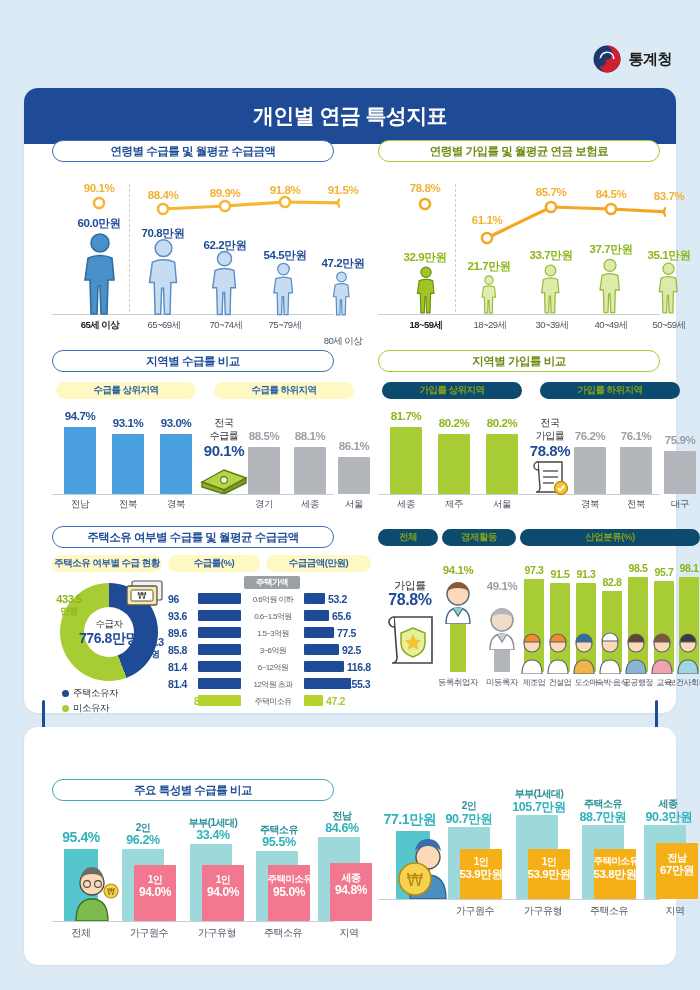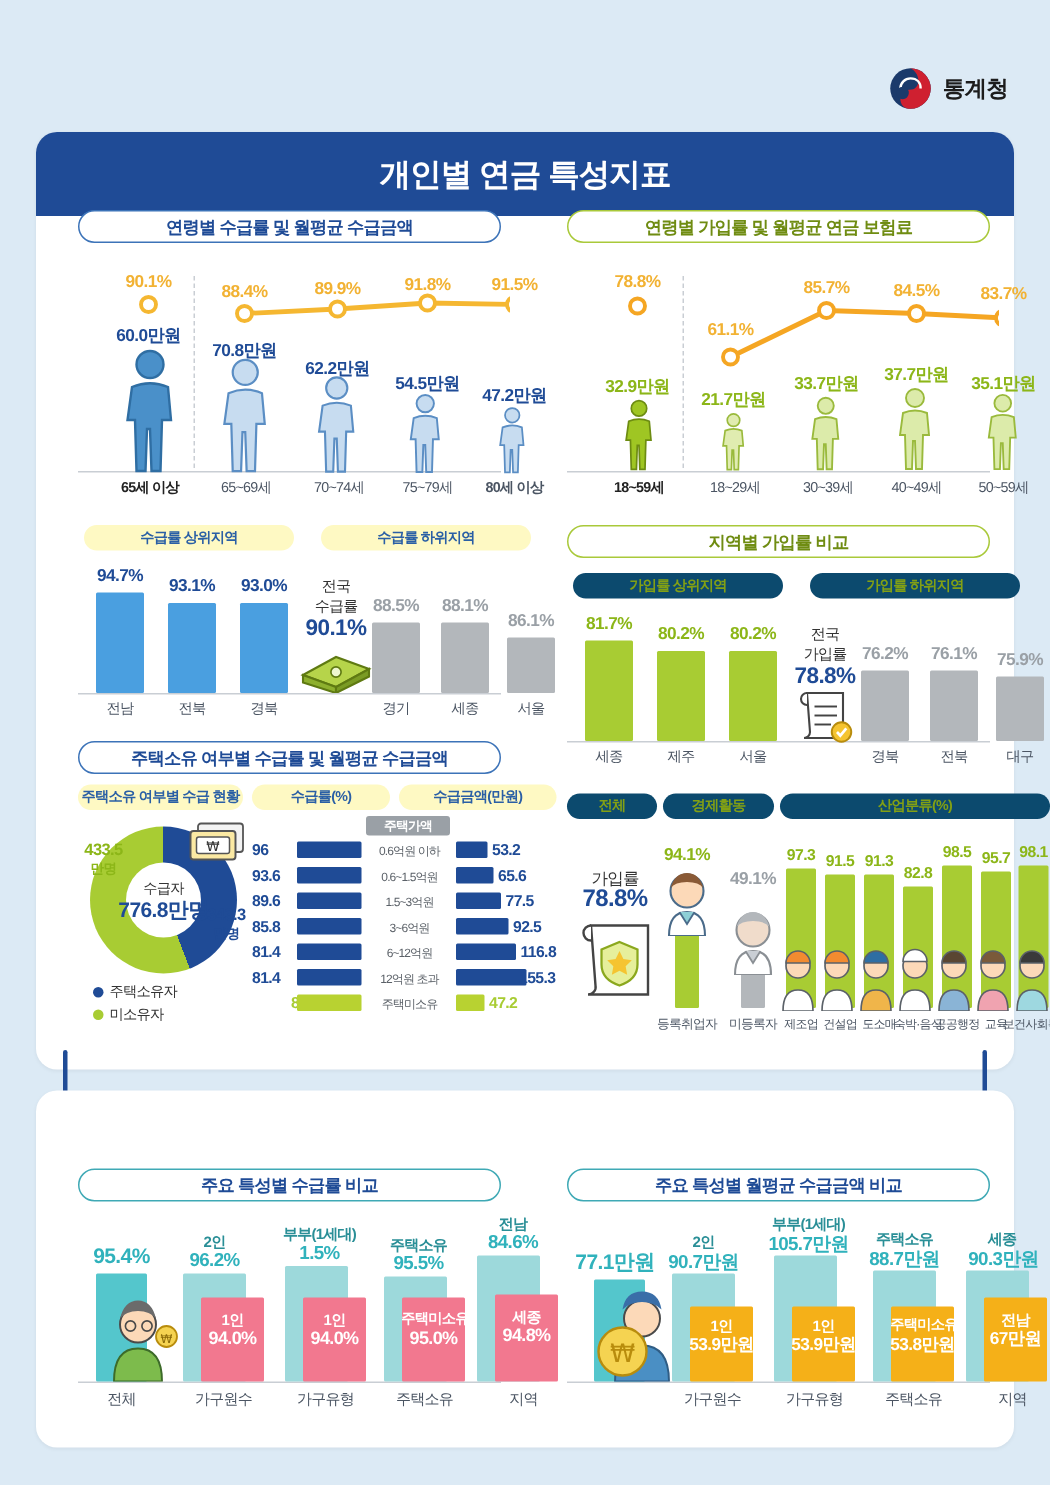--- a/index.html
+++ b/index.html
@@ -176,23 +176,24 @@
           </svg>
           <svg class="person" style="left:281px;top:109px;" width="29" height="45" viewBox="0 0 36 84">
             <circle cx="18" cy="11" r="9" fill="#c7dcf0" stroke="#5b8ec4" stroke-width="2.2"></circle>
             <path d="M6 26 q12-5 24 0 l2 22 h-6 l-1 34 h-6 l-1-28 h-2 l-1 28 h-6 l-1-34 h-5z" fill="#c7dcf0" stroke="#5b8ec4" stroke-width="2.2"></path>
           </svg>
 
           <div class="lbl bold" style="left:24px;top:157px;width:60px;">65세 이상</div>
           <div class="lbl" style="left:88px;top:157px;width:60px;">65~69세</div>
           <div class="lbl" style="left:150px;top:157px;width:60px;">70~74세</div>
           <div class="lbl" style="left:209px;top:157px;width:60px;">75~79세</div>
-          <div class="lbl" style="left:267px;top:157px;width:60px;font-weight:bold;">80세 이상</div>
-        </div>
-
+          <div class="lbl" style="left:267px;top:173px;width:60px;">80세 이상</div>
+        </div>
+
+        <div class="pill blue" style="margin-top:10px;">지역별 수급률 비교</div>
         <div class="chart" style="height:150px;">
           <div class="subpill blue" style="position:absolute;left:10px;top:10px;width:140px;">수급률 상위지역</div>
           <div class="subpill blue" style="position:absolute;left:168px;top:10px;width:140px;">수급률 하위지역</div>
           <div class="axis" style="top:122px;"></div>
 
           <div class="val blue" style="left:12px;top:38px;width:44px;">94.7%</div>
           <div class="bar blue-dot dotpat" style="left:18px;top:55px;width:32px;height:67px;"></div>
           <div class="lbl" style="left:8px;top:126px;width:52px;">전남</div>
 
           <div class="val blue" style="left:60px;top:45px;width:44px;">93.1%</div>
@@ -522,21 +523,21 @@
 
           <div class="lbl" style="left:70px;top:20px;width:54px;font-size:10px;color:#2a8f97;font-weight:bold;">2인</div>
           <div class="val teal" style="left:70px;top:32px;width:54px;font-size:12.5px;">96.2%</div>
           <div class="bar skyteal" style="left:76px;top:48px;width:42px;height:72px;"></div>
           <div class="bar pinkbar" style="left:88px;top:64px;width:42px;height:56px;"></div>
           <div class="lbl" style="left:90px;top:72px;width:38px;font-size:10px;color:#fff;font-weight:bold;">1인</div>
           <div class="val pink" style="left:84px;top:84px;width:50px;font-size:12px;">94.0%</div>
           <div class="lbl" style="left:74px;top:125px;width:58px;font-size:10px;">가구원수</div>
 
           <div class="lbl" style="left:134px;top:15px;width:66px;font-size:10px;color:#2a8f97;font-weight:bold;">부부(1세대)</div>
-          <div class="val teal" style="left:138px;top:27px;width:58px;font-size:12.5px;">1.5%</div>
+          <div class="val teal" style="left:138px;top:27px;width:58px;font-size:12.5px;">33.4%</div>
           <div class="bar skyteal" style="left:144px;top:43px;width:42px;height:77px;"></div>
           <div class="bar pinkbar" style="left:156px;top:64px;width:42px;height:56px;"></div>
           <div class="lbl" style="left:158px;top:72px;width:38px;font-size:10px;color:#fff;font-weight:bold;">1인</div>
           <div class="val pink" style="left:152px;top:84px;width:50px;font-size:12px;">94.0%</div>
           <div class="lbl" style="left:142px;top:125px;width:58px;font-size:10px;">가구유형</div>
 
           <div class="lbl" style="left:200px;top:22px;width:66px;font-size:10px;color:#2a8f97;font-weight:bold;">주택소유</div>
           <div class="val teal" style="left:204px;top:34px;width:58px;font-size:12.5px;">95.5%</div>
           <div class="bar skyteal" style="left:210px;top:50px;width:42px;height:70px;"></div>
           <div class="bar pinkbar" style="left:222px;top:64px;width:42px;height:56px;"></div>
@@ -548,21 +549,20 @@
           <div class="val teal" style="left:266px;top:20px;width:60px;font-size:12.5px;">84.6%</div>
           <div class="bar skyteal" style="left:272px;top:36px;width:42px;height:84px;"></div>
           <div class="bar pinkbar" style="left:284px;top:62px;width:42px;height:58px;"></div>
           <div class="lbl" style="left:286px;top:70px;width:38px;font-size:10px;color:#fff;font-weight:bold;">세종</div>
           <div class="val pink" style="left:280px;top:82px;width:50px;font-size:12px;">94.8%</div>
           <div class="lbl" style="left:274px;top:125px;width:58px;font-size:10px;">지역</div>
         </div>
       </div>
 
       <div class="col">
-        <div class="pill teal">주요 특성별 월평균 수급금액 비교</div>
         <div class="chart" style="height:150px;">
           <div class="axis" style="top:120px;"></div>
 
           <div class="val teal" style="left:0px;top:32px;width:76px;font-size:14px;">77.1만원</div>
           <div class="bar teal dotpat" style="left:24px;top:52px;width:34px;height:68px;"></div>
           <svg style="position:absolute;left:26px;top:56px;" width="58" height="64" viewBox="0 0 58 64">
             <path d="M12 64 q0-24 18-24 q18 0 18 24z" fill="#4a8fc4" stroke="#2f5d85" stroke-width="1.3"></path>
             <circle cx="30" cy="22" r="12" fill="#fcd9b8" stroke="#4a4a4a" stroke-width="1.3"></circle>
             <path d="M17 16 q2-12 13-12 q11 0 13 12 q-5-5-13-5 q-8 0-13 5z" fill="#3a6ea8"></path>
             <circle cx="17" cy="44" r="16" fill="#f5d351" stroke="#b88c0d" stroke-width="1.6"></circle>

